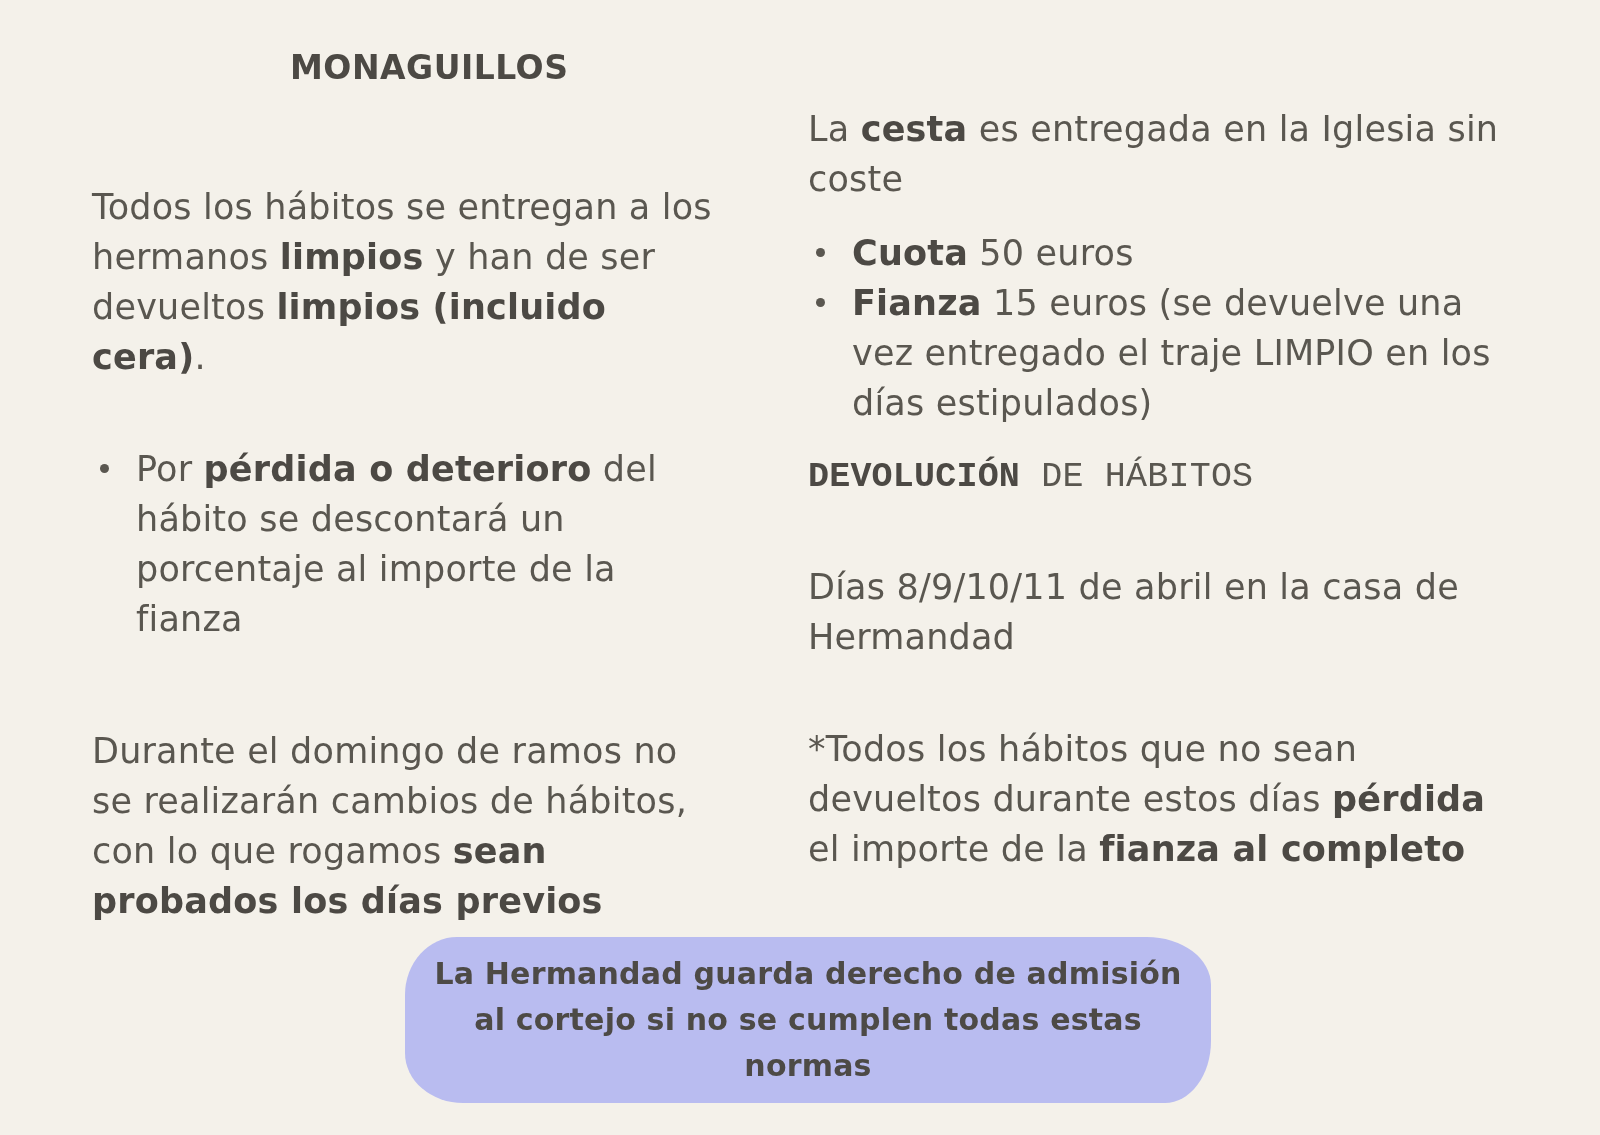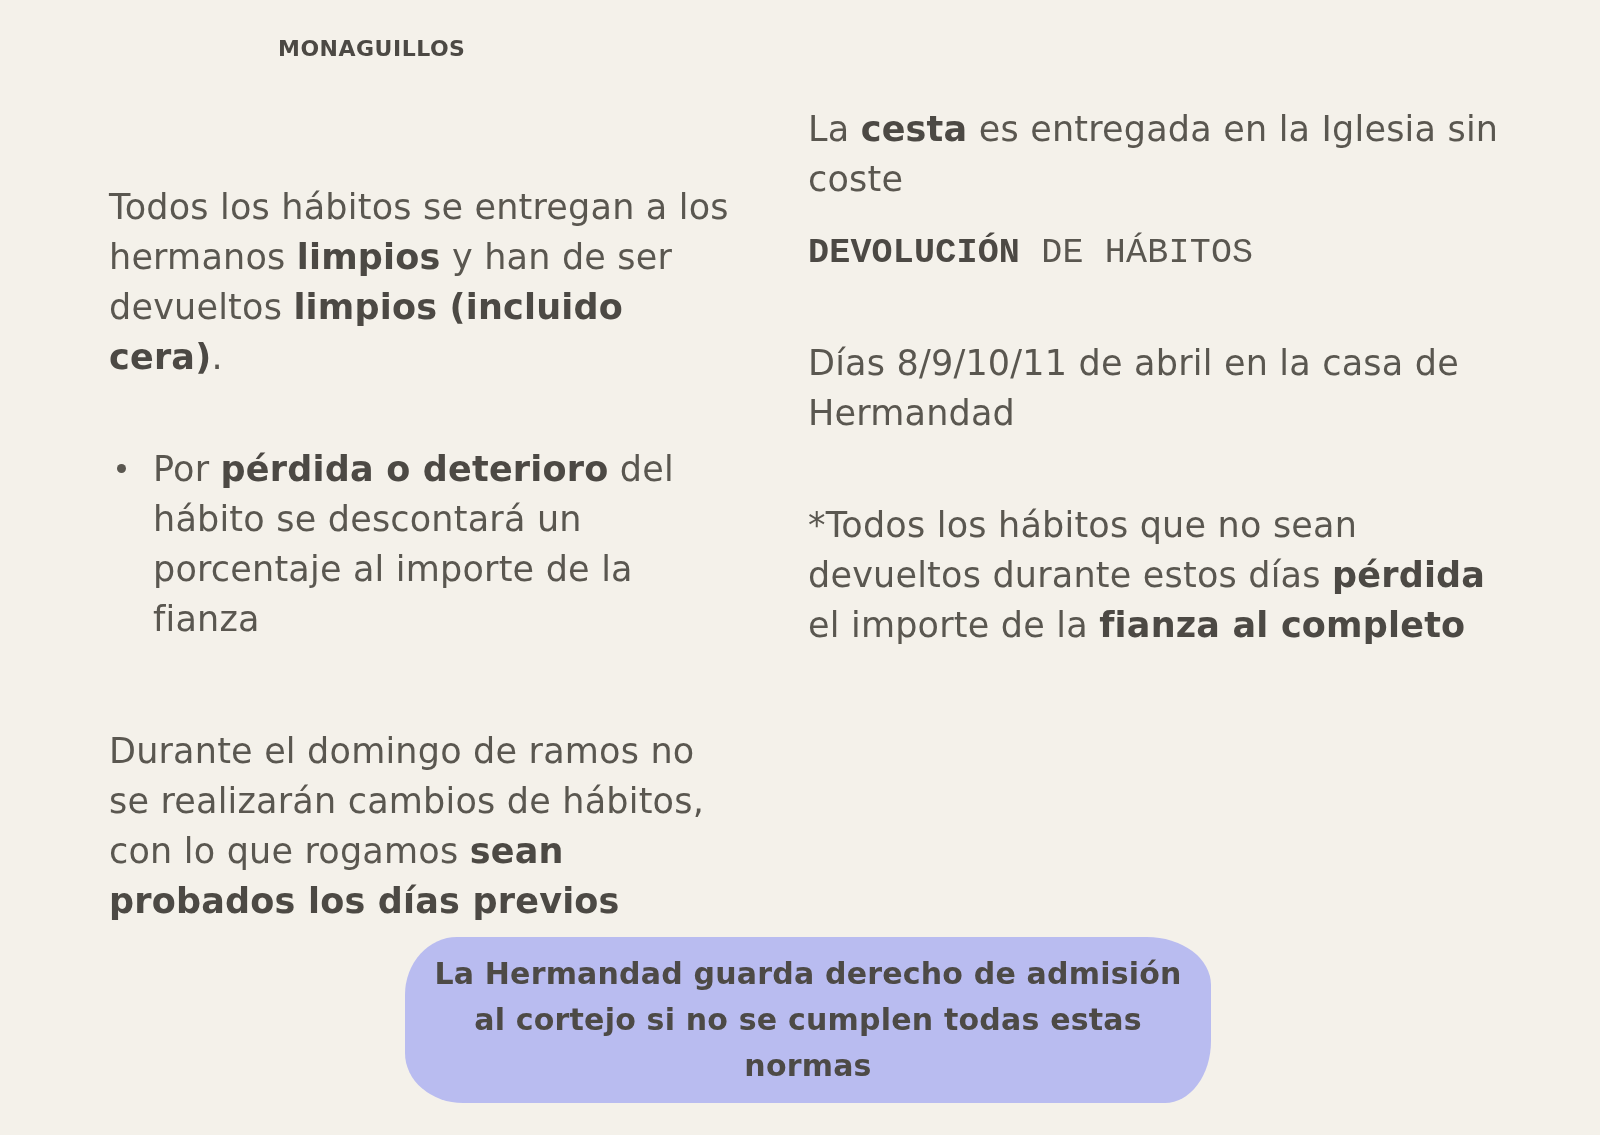--- a/index.html
+++ b/index.html
@@ -20,34 +20,34 @@
     width: 1600px;
     height: 1135px;
     background: var(--background);
     color: var(--text);
     overflow: hidden;
   }
   .title {
     position: absolute;
     left: 278px;
     top: 36px;
-    margin: 0;
-    font-size: 22px;
+    margin: 12px;
+    font-size: 33px;
     font-weight: 700;
     letter-spacing: 0.5px;
     color: var(--text-bold);
   }
   .col {
     position: absolute;
     font-size: 35px;
     line-height: 50px;
     letter-spacing: 0.2px;
   }
   .col-left {
-    left: 109px;
+    left: 92px;
     top: 182px;
     width: 628px;
   }
   .col-right {
     left: 808px;
     top: 104px;
     width: 706px;
   }
   .para { margin: 0; }
   .b { font-weight: 700; color: var(--text-bold); }
@@ -109,20 +109,24 @@
   <div class="col col-left">
     <p class="para"><span>Todos los hábitos se entregan a los hermanos </span><span class="b">limpios</span><span> y han de ser devueltos </span><span class="b">limpios (incluido cera)</span><span>.</span></p>
     <ul class="bullets">
       <li class="para"><span>Por </span><span class="b">pérdida o deterioro</span><span> del hábito se descontará un porcentaje al importe de la fianza</span></li>
     </ul>
     <p class="para closing"><span>Durante el domingo de ramos no se realizarán cambios de hábitos, con lo que rogamos </span><span class="b">sean probados los días previos</span></p>
   </div>
 
   <div class="col col-right">
     <p class="para"><span>La </span><span class="b">cesta</span><span> es entregada en la Iglesia sin coste</span></p>
+    <ul class="bullets">
+      <li class="para"><span class="b">Cuota</span><span> 50 euros</span></li>
+      <li class="para"><span class="b">Fianza</span><span> 15 euros (se devuelve una vez entregado el traje LIMPIO en los días estipulados)</span></li>
+    </ul>
     <p class="para section-heading"><span class="b">DEVOLUCIÓN</span><span> DE HÁBITOS</span></p>
     <p class="para dates"><span>Días 8/9/10/11 de abril en la casa de Hermandad</span></p>
     <p class="para warning"><span>*Todos los hábitos que no sean devueltos durante estos días </span><span class="b">pérdida</span><span> el importe de la </span><span class="b">fianza al completo</span></p>
   </div>
 
   <div class="note-blob">
     <p>La Hermandad guarda derecho de admisión al cortejo si no se cumplen todas estas normas</p>
   </div>
 
 </div>

